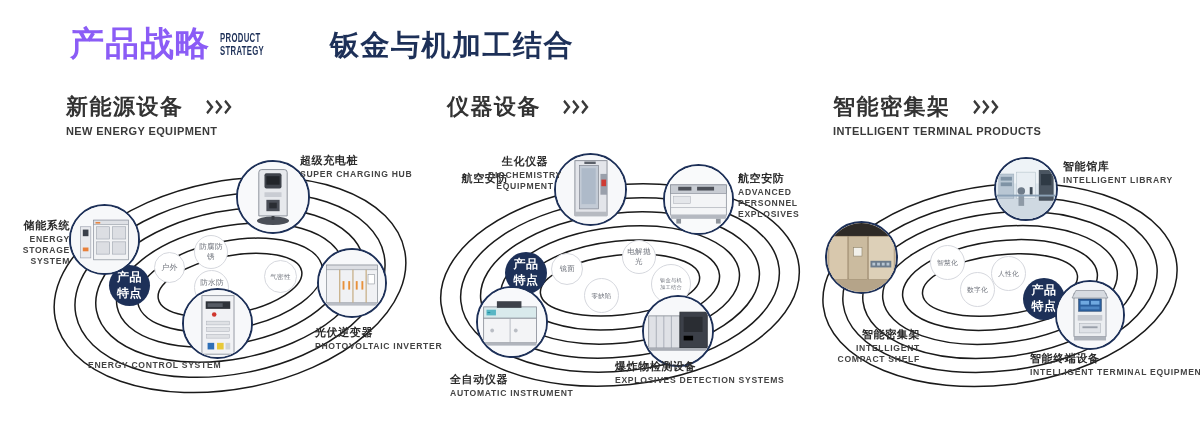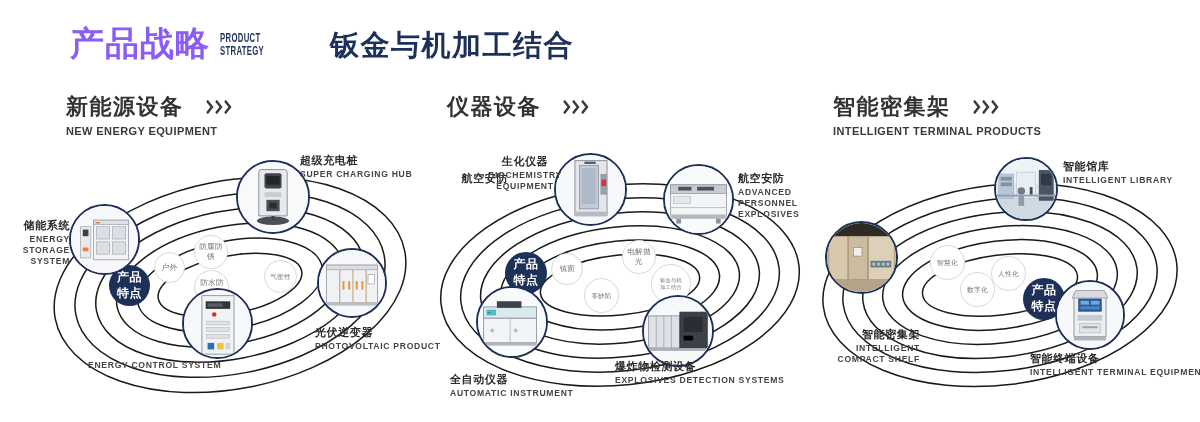--- a/index.html
+++ b/index.html
@@ -332,21 +332,21 @@
     <div class="nlabel ralign" style="left:-44px; top:59px; width:84px;">
       <div class="cn">储能系统</div>
       <div class="en" style="white-space:normal;">ENERGY STORAGE SYSTEM</div>
     </div>
     <div class="nlabel" style="left:270px; top:-6px;">
       <div class="cn">超级充电桩</div>
       <div class="en">SUPER CHARGING HUB</div>
     </div>
     <div class="nlabel" style="left:285px; top:166px;">
       <div class="cn">光伏逆变器</div>
-      <div class="en">PHOTOVOLTAIC PRODUCT</div>
+      <div class="en">PHOTOVOLTAIC INVERTER</div>
     </div>
     <div class="nlabel" style="left:58px; top:198px;">
       <div class="en">ENERGY CONTROL SYSTEM</div>
     </div>
   </div>
 
   <div class="cluster" style="left:420px; top:160px;">
     <svg class="rings" viewBox="0 0 400 240">
       <g fill="none" stroke="#1a1a1a" stroke-width="1.5" transform="rotate(-6 200 125)">
         <ellipse cx="200" cy="125" rx="180" ry="100"></ellipse>

